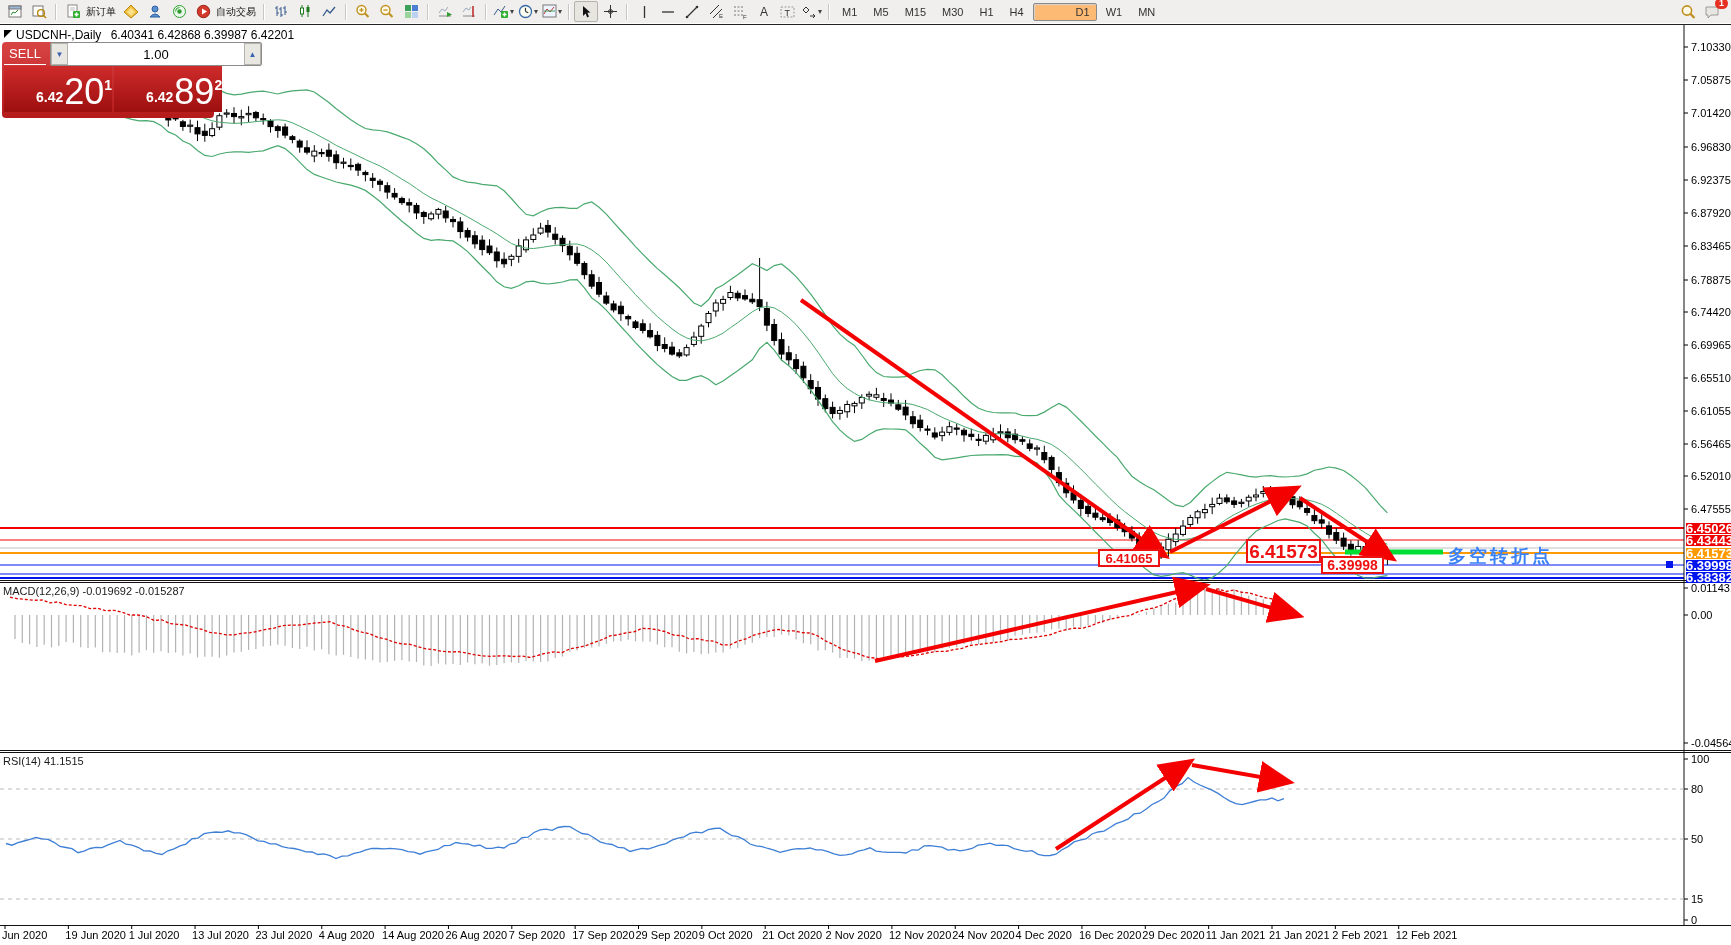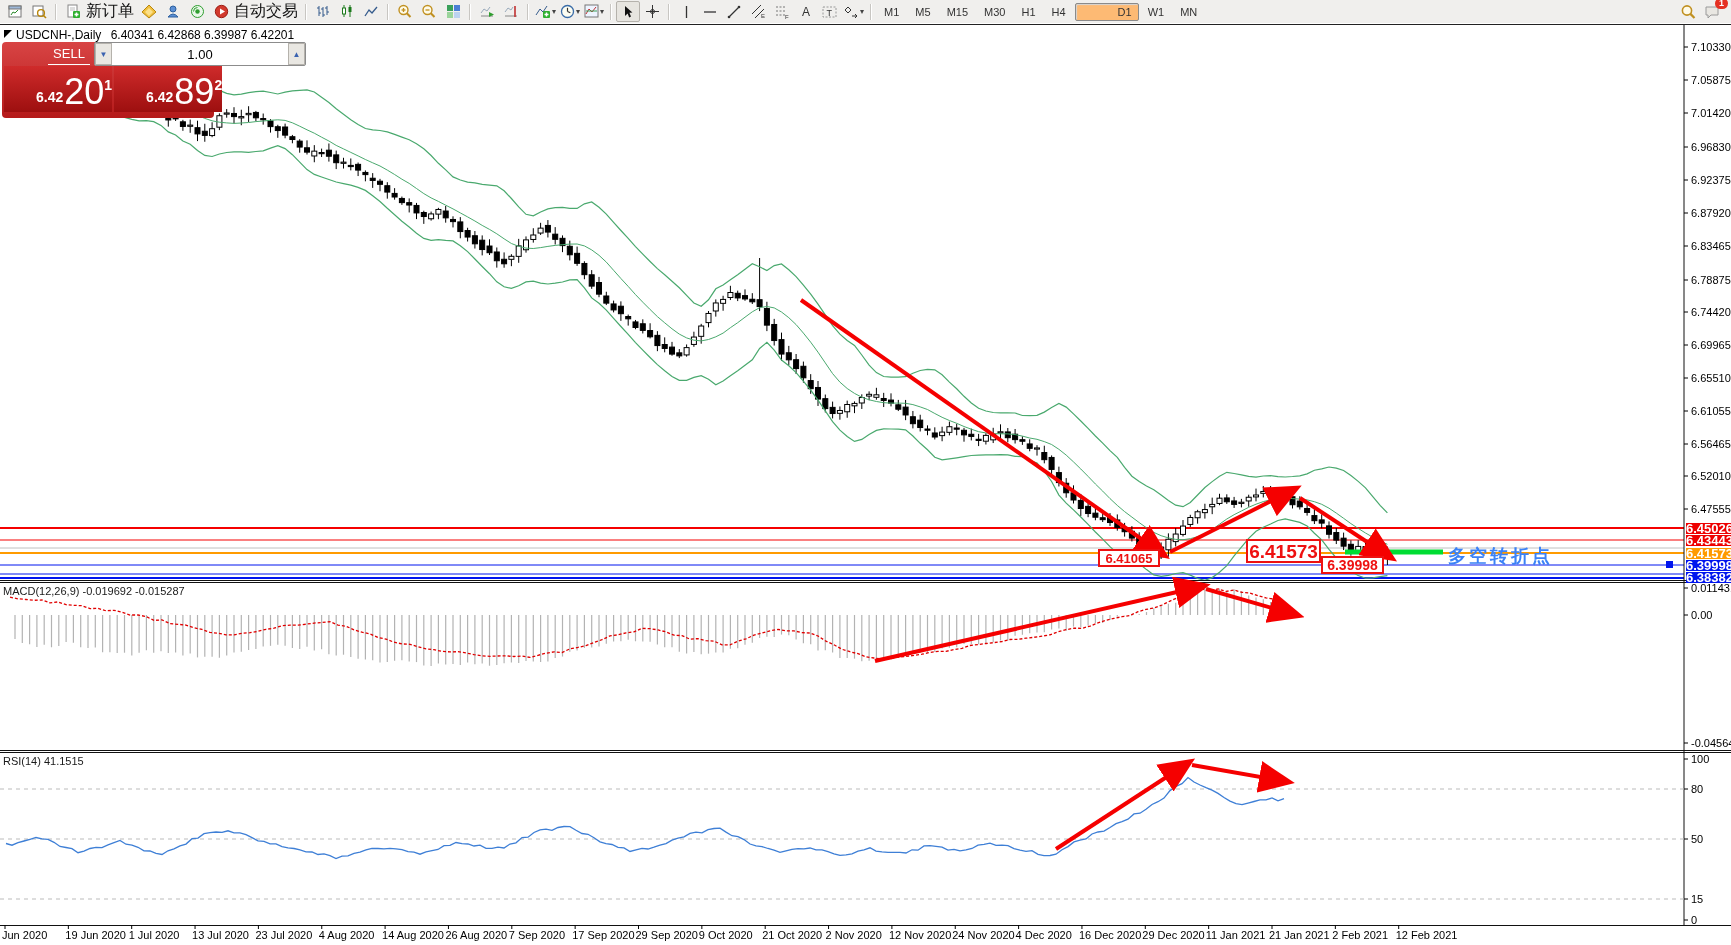--- a/index.html
+++ b/index.html
@@ -3,38 +3,38 @@
 <meta charset="utf-8">
 <style>
   html,body{margin:0;padding:0;background:#fff;}
   #app{position:relative;width:1731px;height:945px;overflow:hidden;
        font-family:"Liberation Sans",sans-serif;background:#fff;}
   
   #toolbar{position:absolute;left:0;top:0;width:1731px;height:23px;background:#f0efed;
            display:flex;align-items:center;padding:0 3px;box-sizing:border-box;z-index:10;}
   .tbtn{display:inline-flex;align-items:center;justify-content:center;height:19px;min-width:20px;
         padding:0 1px;border:1px solid transparent;border-radius:2px;}
-  .tlabel{font-size:16px;color:#111;margin:0 3px 0 1px;white-space:nowrap;}
+  .tlabel{font-size:10px;color:#111;margin:0 3px 0 1px;white-space:nowrap;}
   .sep{width:1px;height:16px;background:#c8c6c2;border-right:1px solid #fff;margin:0 4px;}
   .dd{font-size:8px;color:#444;margin-left:1px;}
   .tf{font-size:11px;color:#333;padding:2px 6px;margin:8px 1px;border:1px solid transparent;border-radius:2px;text-align:center;}
   .tf.active{background:#fdba74;border:1px solid #8a8a8a;box-shadow:inset 1px 1px 1px #d5d5d5;padding-left:42px;}
   #right-icons{margin-left:auto;display:flex;align-items:center;}
   .chat-badge{position:absolute;right:-5px;top:-4px;background:#e53022;color:#fff;border-radius:7px;
               font-size:9px;font-weight:bold;padding:0 4px;line-height:11px;}
   
   #chart-top-border{position:absolute;left:0;top:24px;width:1731px;height:1px;background:#222;z-index:3;}
   #chart-svg{position:absolute;left:0;top:0;z-index:1;}
   .overlay{position:absolute;z-index:5;}
   #chart-title{left:16px;top:28px;font-size:12px;color:#000;white-space:nowrap;}
   #title-marker{left:4px;top:30px;width:0;height:0;border-top:8px solid #000;border-right:8px solid transparent;}
   
   #trade-panel{left:2px;top:42px;width:212px;height:76px;border-radius:4px;
                background:linear-gradient(#d84444,#b51a1a);padding:2px;box-sizing:border-box;}
-  #tp-row1{display:flex;height:20px;align-items:center;margin-left:44px;}
+  #tp-row1{display:flex;height:20px;align-items:center;}
   .tp-side{color:#fff;font-size:13px;text-align:center;flex:0 0 42px;height:20px;line-height:20px;
            border-bottom:1px solid #fff;}
   #tp-spinner{flex:1;display:flex;height:22px;margin:0 4px;border:1px solid #8c8c8c;background:#fff;border-radius:2px;}
   .spin-btn{width:15px;background:#e9e7e2;border:1px solid #b5b2ac;color:#3a62b0;font-size:8px;
             display:flex;align-items:center;justify-content:center;}
   #tp-volume{flex:1;border:none;outline:none;font-size:13px;text-align:center;padding:0 0;
              font-family:"Liberation Sans",sans-serif;min-width:20px;}
   #tp-row2{display:flex;height:46px;margin-top:2px;}
   .tp-price{flex:1;background:linear-gradient(#cf2b2b,#9d0f0f);color:#fff;display:flex;
             align-items:flex-end;justify-content:center;padding-bottom:3px;}

